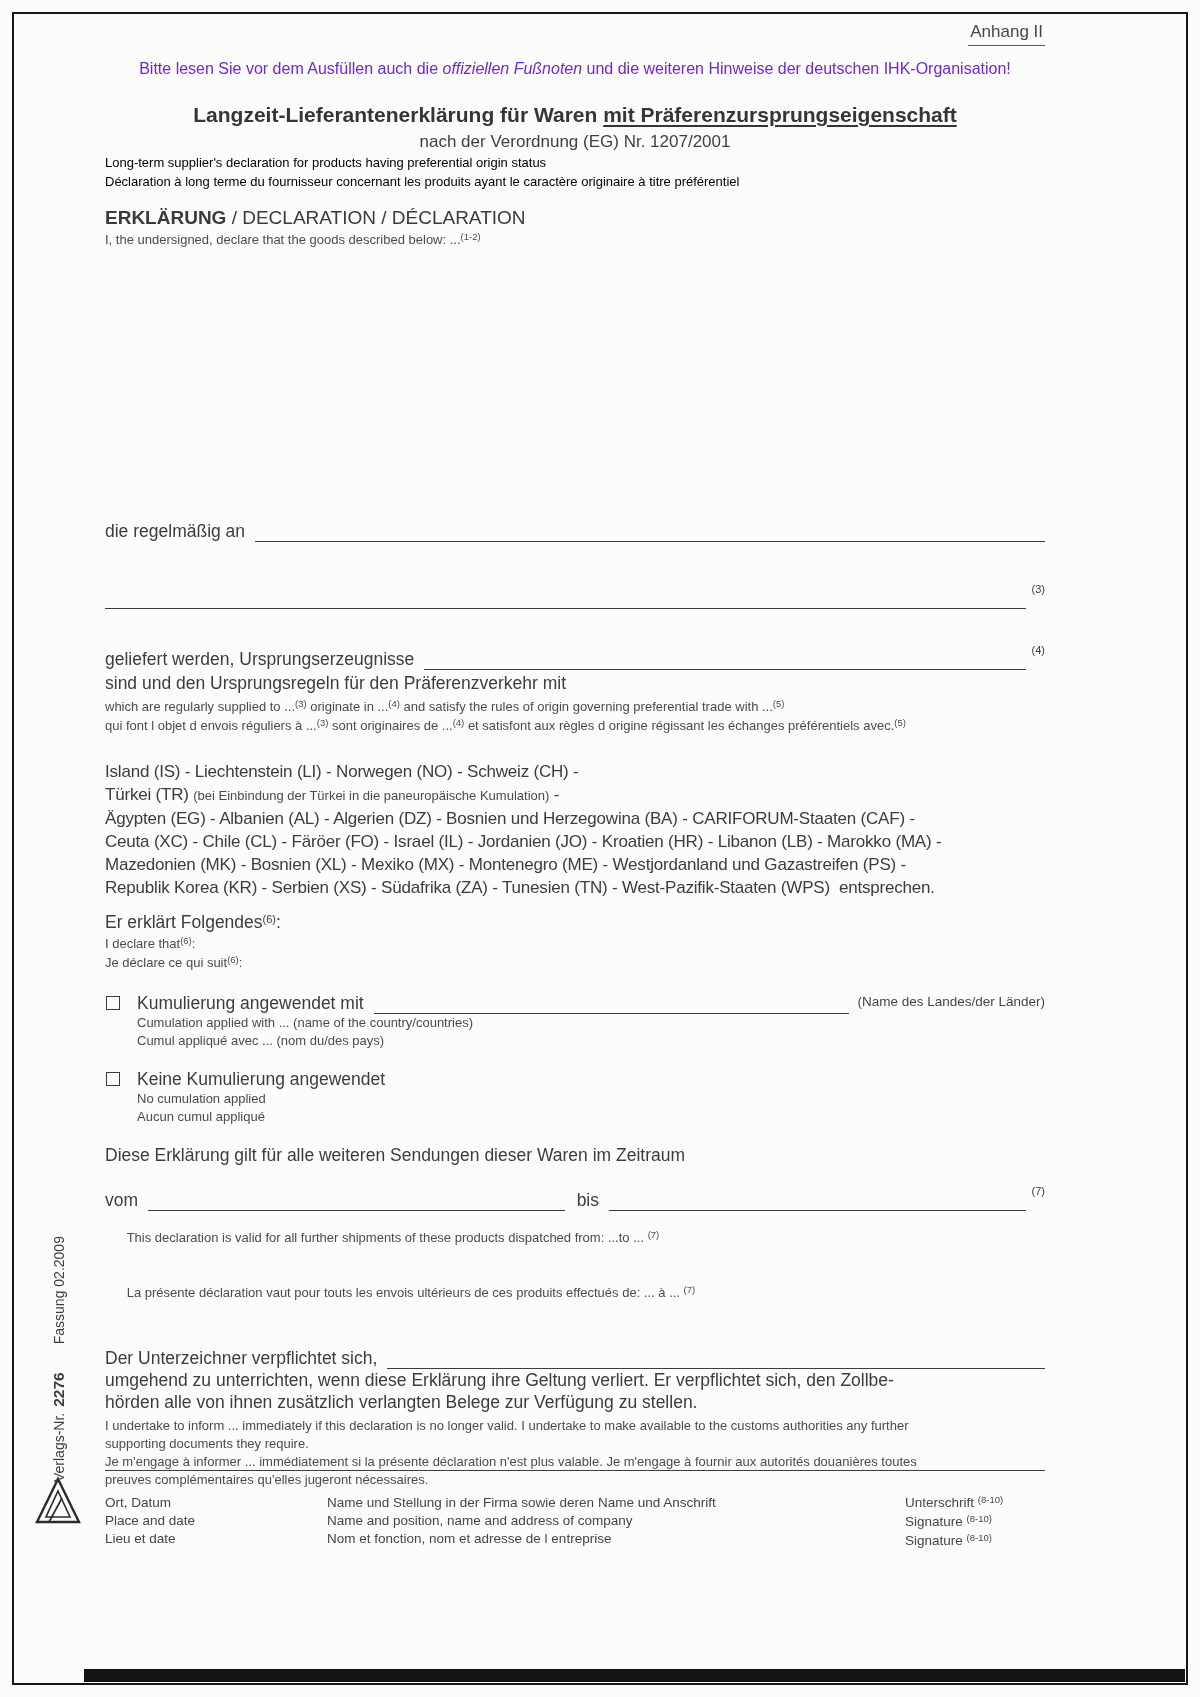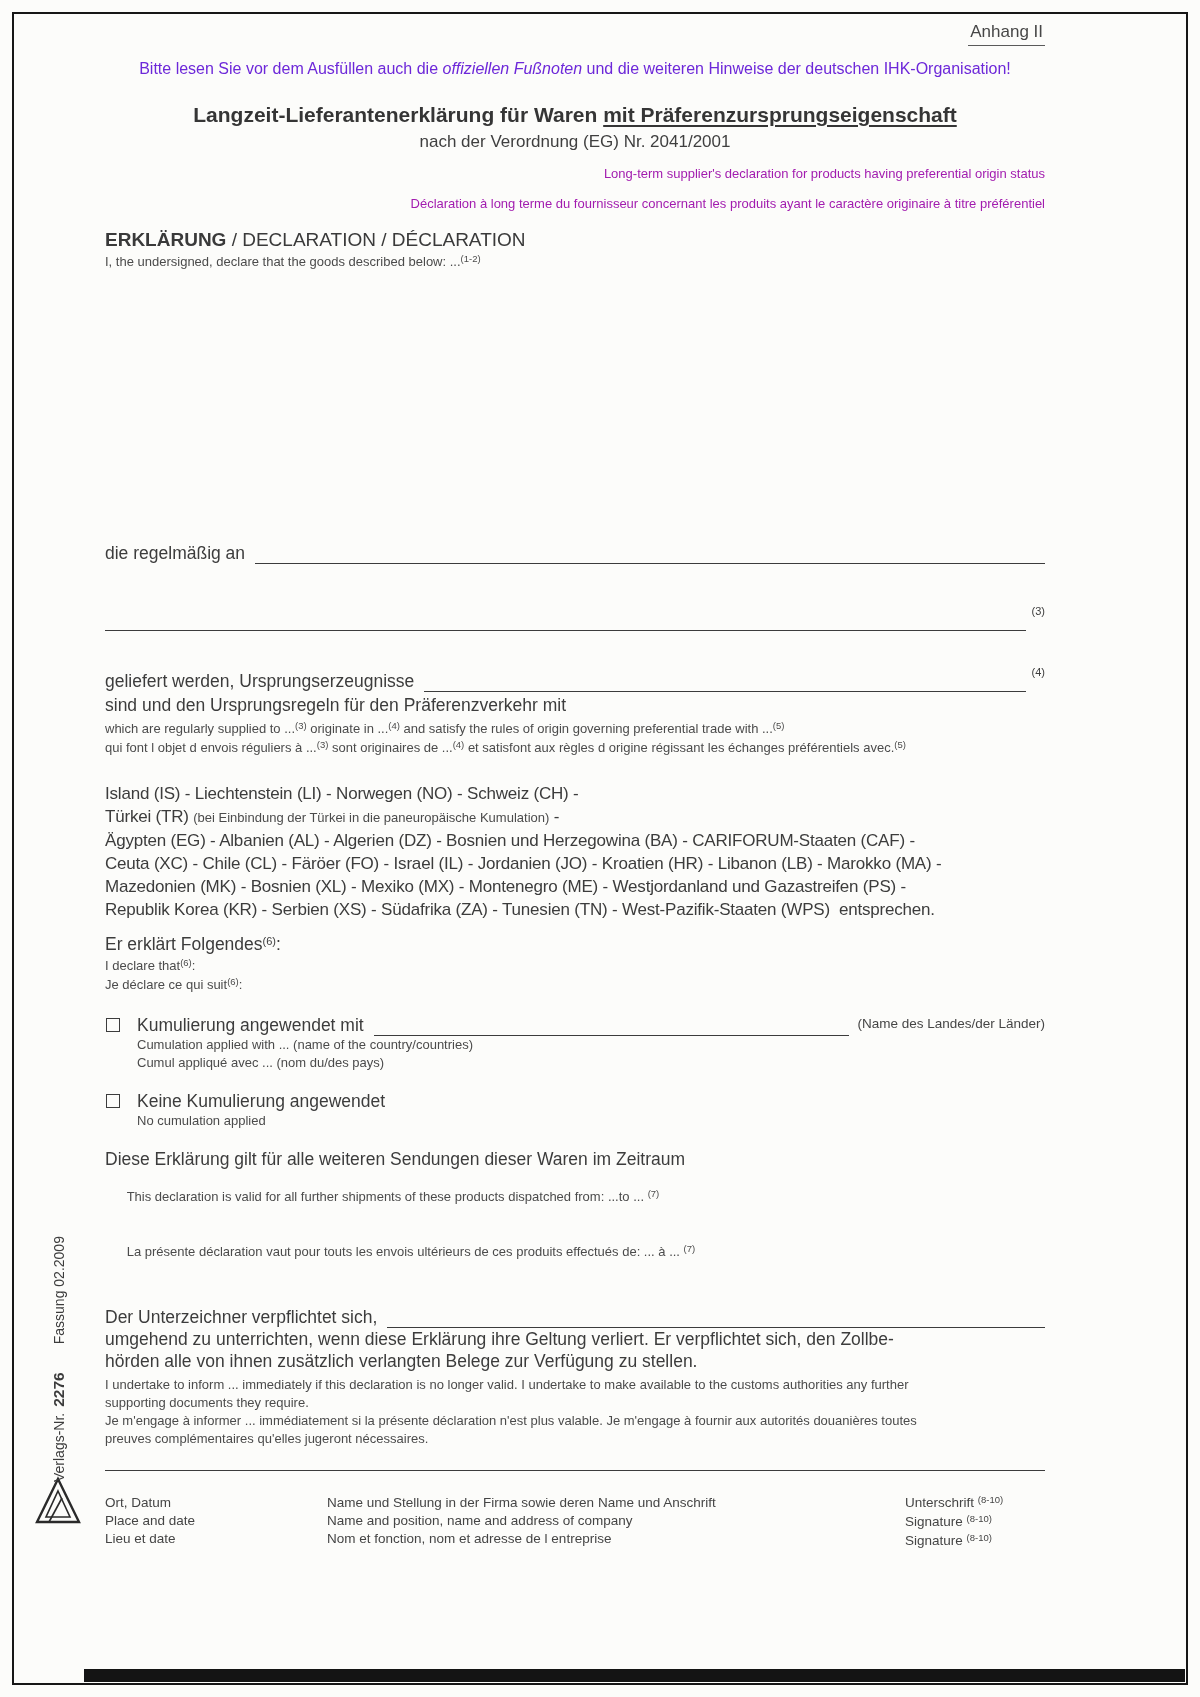--- a/index.html
+++ b/index.html
@@ -12,21 +12,21 @@
 
   .annex-row { text-align:right; padding-top:8px; }
   .annex { display:inline-block; font-size:17px; color:#474747; padding:0 2px 3px 2px; border-bottom:1.5px solid #5a5a5a; }
 
   .warning { margin-top:14px; text-align:center; font-size:16px; color:#6d28d9; }
   .warning em { font-style:italic; }
 
   .title { margin-top:25px; text-align:center; font-size:21px; font-weight:bold; color:#353535; }
   .title .u { text-decoration:underline; text-underline-offset:3px; }
   .reg { margin-top:5px; text-align:center; font-size:17px; color:#3f3f3f; }
-  .sub { margin-top:13px; text-align:right; font-size:13px; line-height:17px; color:#a21caf; }
+  .sub { margin-top:2px; text-align:left; font-size:13px; line-height:17px; color:#000000; }
 
   .heading { margin-top:17px; text-align:left; font-size:19px; color:#3a3a3a; }
   .heading b { font-weight:bold; }
 
   .de { font-size:17.5px; line-height:22px; color:#3c3c3c; }
   .sm { font-size:13px; line-height:18px; color:#4b4b4b; }
   .pre { white-space:pre-wrap; }
   .sup { font-size:11px; position:relative; top:-5px; }
   .sm .sup, .sup-sm { font-size:9.5px; top:-4px; }
 
@@ -86,21 +86,21 @@
       <span class="annex">Anhang II</span>
     </div>
 
     <div class="warning">
       <span>Bitte lesen Sie vor dem Ausfüllen auch die </span><em>offiziellen Fußnoten</em><span> und die weiteren Hinweise der deutschen IHK-Organisation!</span>
     </div>
 
     <div class="title">
       <span>Langzeit-Lieferantenerklärung für Waren </span><span class="u">mit Präferenzursprungseigenschaft</span>
     </div>
-    <div class="reg">nach der Verordnung (EG) Nr. 2041/2001</div>
+    <div class="reg">nach der Verordnung (EG) Nr. 1207/2001</div>
     <div class="sub">Long-term supplier's declaration for products having preferential origin status</div>
     <div class="sub">Déclaration à long terme du fournisseur concernant les produits ayant le caractère originaire à titre préférentiel</div>
 
     <div class="heading">
       <b>ERKLÄRUNG</b><span> / DECLARATION / DÉCLARATION</span>
     </div>
 
     <div class="sm mt2">
       <span>I, the undersigned, declare that the goods described below: ...</span><span class="sup">(1-2)</span>
     </div>
@@ -159,23 +159,31 @@
       <span class="cb-suffix">(Name des Landes/der Länder)</span>
     </div>
     <div class="sm cb-sub">Cumulation applied with ... (name of the country/countries)</div>
     <div class="sm cb-sub">Cumul appliqué avec ... (nom du/des pays)</div>
 
     <div class="cb-row de mt12">
       <span class="cb"></span>
       <span class="label">Keine Kumulierung angewendet</span>
     </div>
     <div class="sm cb-sub">No cumulation applied</div>
+    <div class="sm cb-sub">Aucun cumul appliqué</div>
 
     <div class="de mt18">Diese Erklärung gilt für alle weiteren Sendungen dieser Waren im Zeitraum</div>
 
+    <div class="row de mt14">
+      <span class="label">vom</span>
+      <span class="fill"></span>
+      <span class="label bis-label">bis</span>
+      <span class="fill"></span>
+      <span class="fn">(7)</span>
+    </div>
     <div class="sm pre">
       <span>This declaration is valid for all further shipments of these products dispatched from: ...to ... </span><span class="sup">(7)</span>
     </div>
     <div class="sm pre">
       <span>La présente déclaration vaut pour touts les envois ultérieurs de ces produits effectués de: ... à ... </span><span class="sup">(7)</span>
     </div>
 
     <div class="row de mt26">
       <span class="label">Der Unterzeichner verpflichtet sich,</span>
       <span class="fill"></span>

